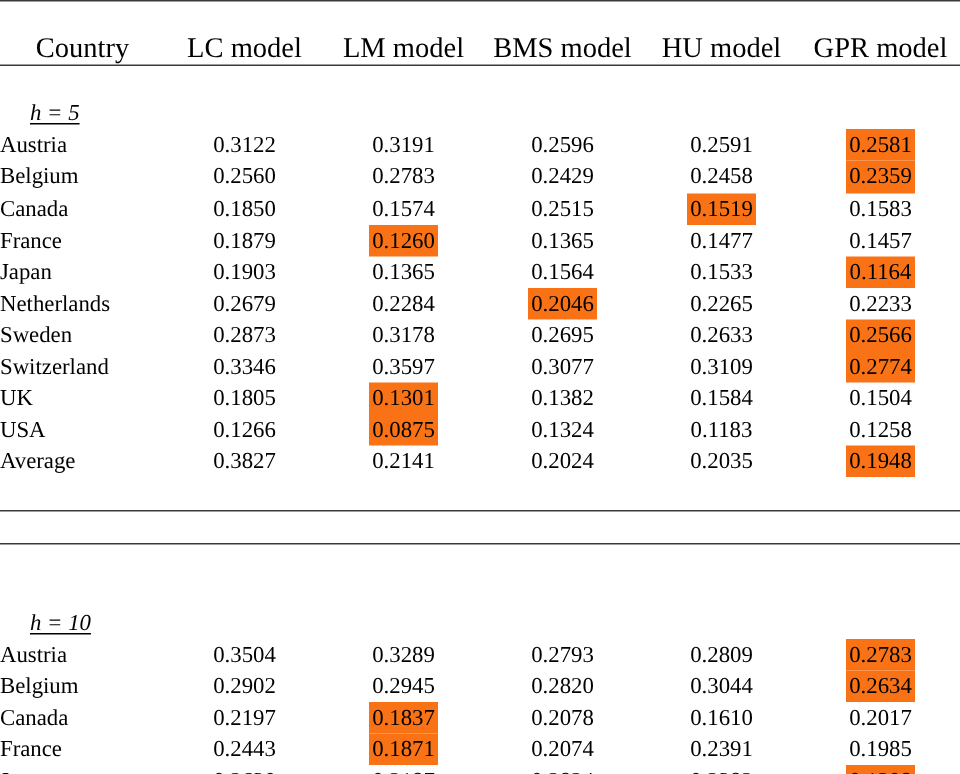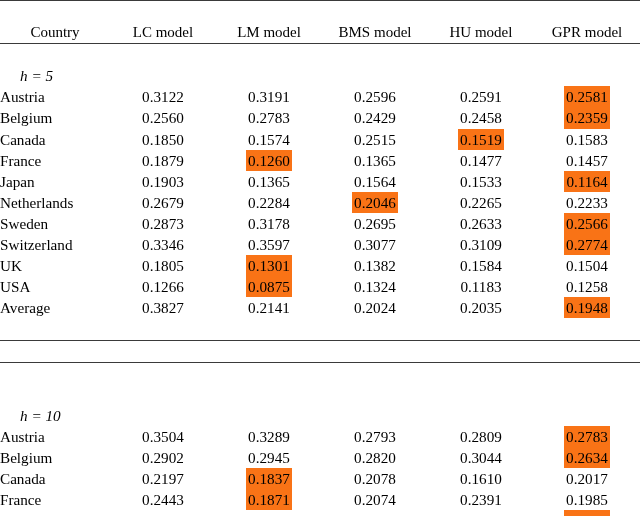--- a/index.html
+++ b/index.html
@@ -33,21 +33,21 @@
     white-space: nowrap;
   }
 
   
   col.c-country { width: 110px; }
   col.c-model   { width: 106px; }
 
   
   thead th {
     text-align: center;
-    font-size: 15px;
+    font-size: 19px;
     padding-top: 3px;
     padding-bottom: 4px;
     height: auto;
   }
   thead tr.head-row th { border-bottom: 1.6px solid #3a3a3a; }
 
   
   .toprule td { border-top: 1.6px solid #3a3a3a; height: 0; line-height: 0; font-size: 0; padding: 0; }
 
   
@@ -64,20 +64,21 @@
     height: 2px; line-height: 2px; font-size: 0; padding: 0;
   }
 
   
   .section-label {
     text-align: left;
     padding-left: 20px !important;
   }
   .section-label .hlabel {
     font-style: italic;
+    text-decoration: underline;
     text-underline-offset: 2px;
   }
 
   
   td.country {
     padding-right: 6px !important;
   }
   td.val {
     text-align: center;
   }

